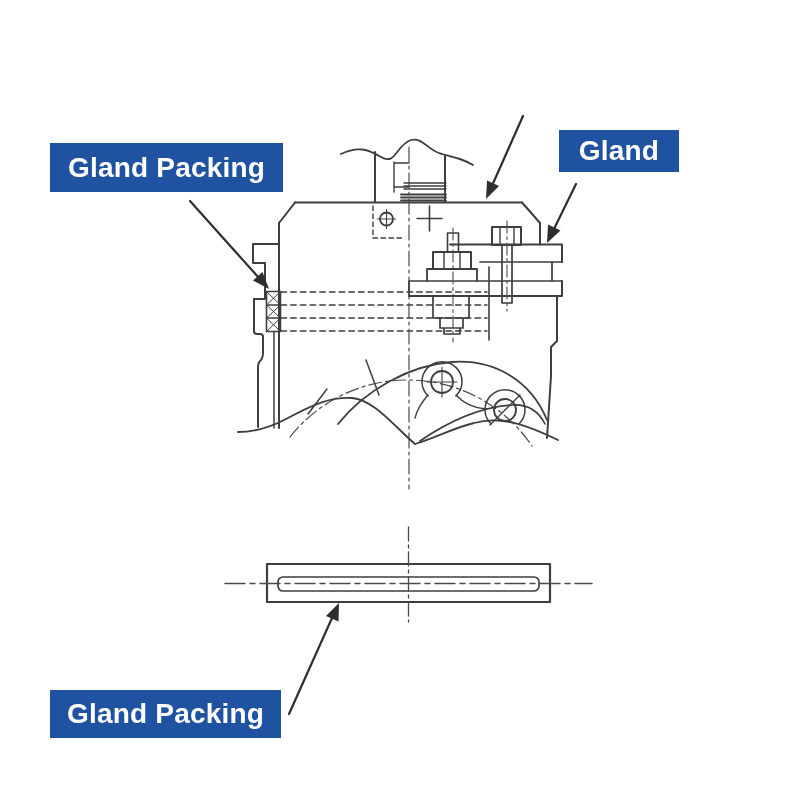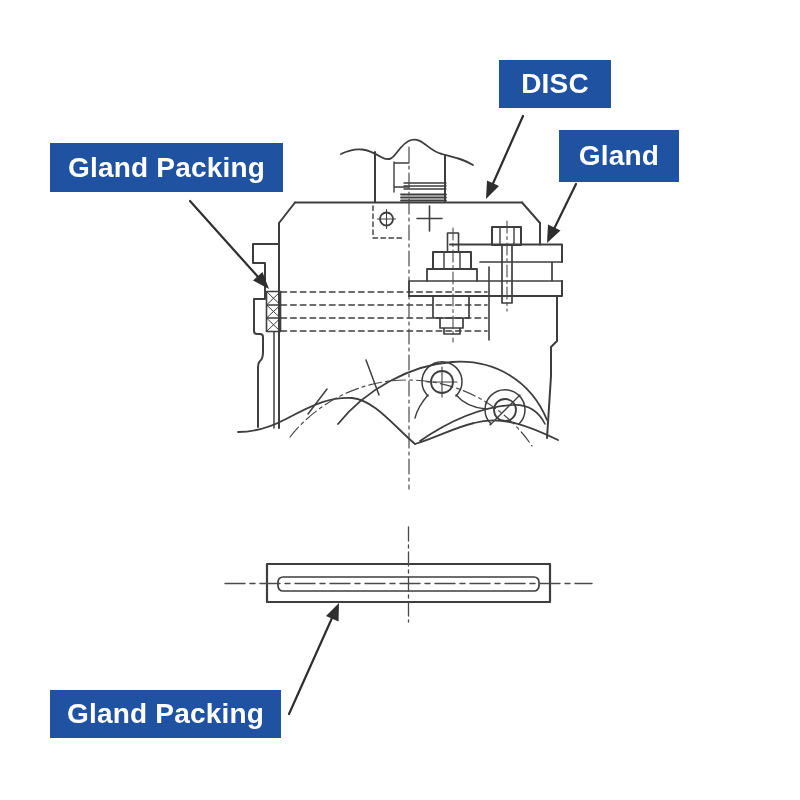--- a/index.html
+++ b/index.html
@@ -15,21 +15,21 @@
     background:var(--label-bg,#2052a2);
     color:var(--label-text,#ffffff);
     font-weight:bold;
     font-size:28px;
     display:flex;align-items:center;justify-content:center;
     letter-spacing:0.2px;
     user-select:none;
   }
   .label-gp-top{left:50px;top:143px;width:233px;height:49px;}
   .label-disc{left:499px;top:60px;width:112px;height:48px;}
-  .label-gland{left:559px;top:130px;width:120px;height:52px;}
+  .label-gland{left:559px;top:130px;width:120px;height:42px;}
   .label-gp-bottom{left:50px;top:690px;width:231px;height:48px;}
 </style>
 </head>
 <body>
 
 <div class="stage">
 
   <svg class="drawing" width="800" height="800" viewBox="0 0 800 800" fill="none" stroke="#3e3e3e" stroke-linecap="round" stroke-linejoin="round">
 
     <g>
@@ -137,16 +137,15 @@
         <polygon points="547,243 548,224.5 560.5,230.5" fill="#2e2e2e" stroke="none"></polygon>
       </g>
       <g>
         <path d="M289,714 L332,618"></path>
         <polygon points="339,603 338.5,621.5 326,616" fill="#2e2e2e" stroke="none"></polygon>
       </g>
     </g>
   </svg>
 
   <div class="label label-gp-top">Gland Packing</div>
-  <div class="label label-disc">DISC</div>
   <div class="label label-gland">Gland</div>
   <div class="label label-gp-bottom">Gland Packing</div>
 </div>
 
 </body></html>

